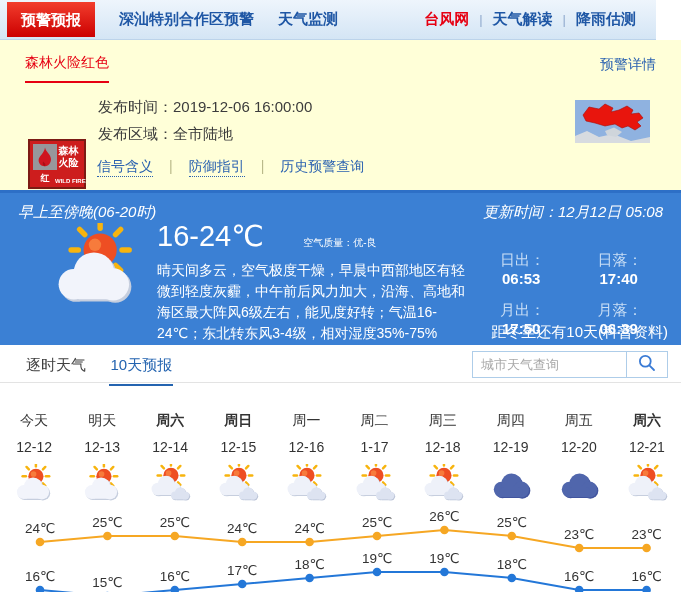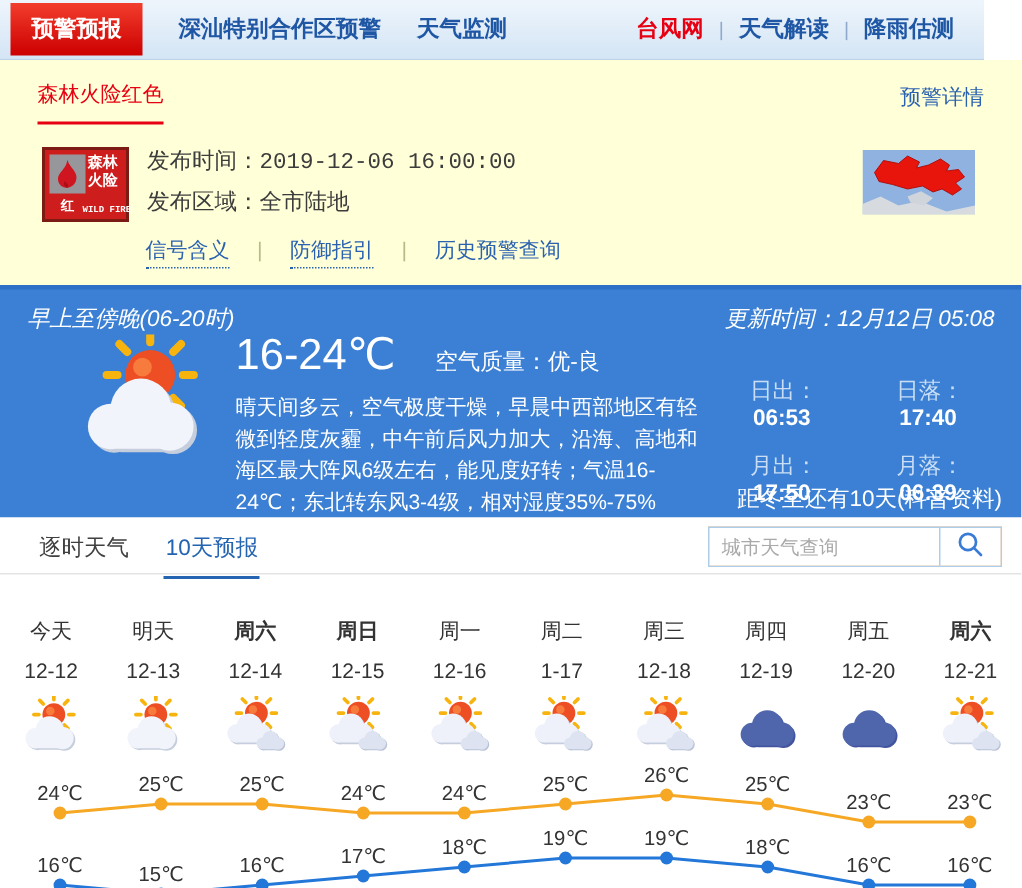--- a/index.html
+++ b/index.html
@@ -13,26 +13,26 @@
     display:flex; align-items:center; }
   .nav-tab.active { margin-left:7px; height:35px; line-height:35px; padding:0 14px;
     background:linear-gradient(#f23d2d,#cc0000); color:#fff; font-weight:bold; font-size:15px; cursor:pointer; }
   .nav-link { margin-left:24px; color:#1f57a5; font-size:15px; font-weight:bold; text-decoration:none; cursor:pointer; }
   .nav-right { margin-left:auto; padding-right:20px; display:flex; align-items:center; }
   .nav-right a { color:#1f57a5; font-size:15px; font-weight:bold; text-decoration:none; cursor:pointer; }
   .nav-right a.hl { color:#e60012; }
   .nav-right .sep { color:#8fa9cd; margin:0 10px; font-size:13px; }
 
   
-  .warn-panel { position:absolute; left:0; top:40px; width:681px; height:150px; background:#ffffd8;font-family:Liberation Mono, monospace; }
+  .warn-panel { position:absolute; left:0; top:40px; width:681px; height:150px; background:#ffffd8; }
   .warn-tab { display:inline-block; margin:14px 0 0 25px; padding-bottom:9px;
     color:#e60012; font-size:14px; border-bottom:2px solid #e60012; cursor:pointer; }
   .warn-details { position:absolute; right:25px; top:16px; color:#2b62b0; font-size:14px; text-decoration:none; cursor:pointer; }
   .warn-body { position:absolute; left:28px; top:58px; display:flex; }
-  .fire-badge { position:relative; width:58px; height:50px; background:#cd1d1d; border:2px solid #7c1b14; }
+  .fire-badge { position:relative; width:58px; height:50px; background:#cd1d1d; border:2px solid #7c1b14;margin-top:41px; }
   .fb-gray { position:absolute; left:3px; top:3px; width:24px; height:26px; background:#97979b;
     display:flex; align-items:center; justify-content:center; }
   .fb-name { position:absolute; right:3px; top:4px; width:25px; color:#fff; font-size:10px;
     font-weight:bold; text-align:center; line-height:12px; }
   .fb-level { position:absolute; left:3px; bottom:2px; width:24px; color:#fff; font-size:9px;
     font-weight:bold; text-align:center; }
   .fb-en { position:absolute; right:2px; bottom:3px; width:27px; color:#fff; font-size:6px;
     font-weight:bold; text-align:center; white-space:nowrap; letter-spacing:0; }
   .warn-text { margin-left:12px; color:#3c3c3c; font-size:15px; }
   .warn-line { margin-bottom:8px; }
@@ -43,21 +43,21 @@
   .warn-links .sep { color:#b9b98a; margin:0 16px; }
 
   
   .blue-panel { position:absolute; left:0; top:190px; width:681px; height:155px;
     background:#3b80d4; border-top:3px solid #2d6fc6; color:#fff; }
   .bp-header { position:absolute; left:18px; top:10px; width:645px; font-size:15px;font-style:italic; }
   .bp-update { position:absolute; right:0; top:0; }
   .bp-icon { position:absolute; left:48px; top:30px; }
   .bp-main { position:absolute; left:157px; top:26px; width:315px; }
   .bp-temp { font-size:29px; }
-  .bp-air { font-size:15px; margin-left:22px; }
+  .bp-air { font-size:10px; margin-left:35px; }
   .bp-desc { margin-top:7px; font-size:14px; line-height:21px; }
   .bp-right { position:absolute; left:500px; top:58px; display:grid;
     grid-template-columns:auto auto; column-gap:26px; row-gap:9px; font-size:15px;gap:14px; }
   .sm-label { color:#c9def5; }
   .sm-value { color:#fff; font-weight:bold; margin-left:2px; }
   .bp-solstice { position:absolute; right:13px; top:130px; font-size:15px; }
 
   
   .fc { position:absolute; left:0; top:345px; width:681px; height:247px; background:#fff; }
   .fc-tabs { position:relative; height:38px; border-bottom:1px solid #e3e3e3; }

